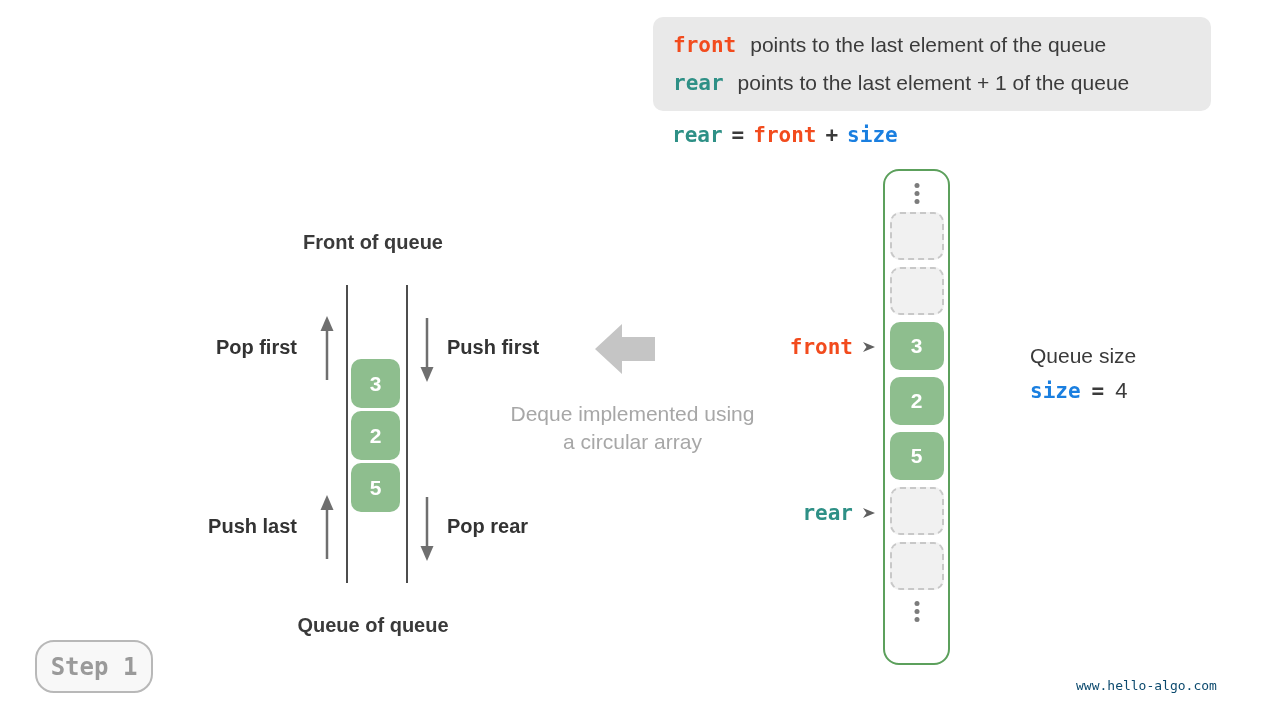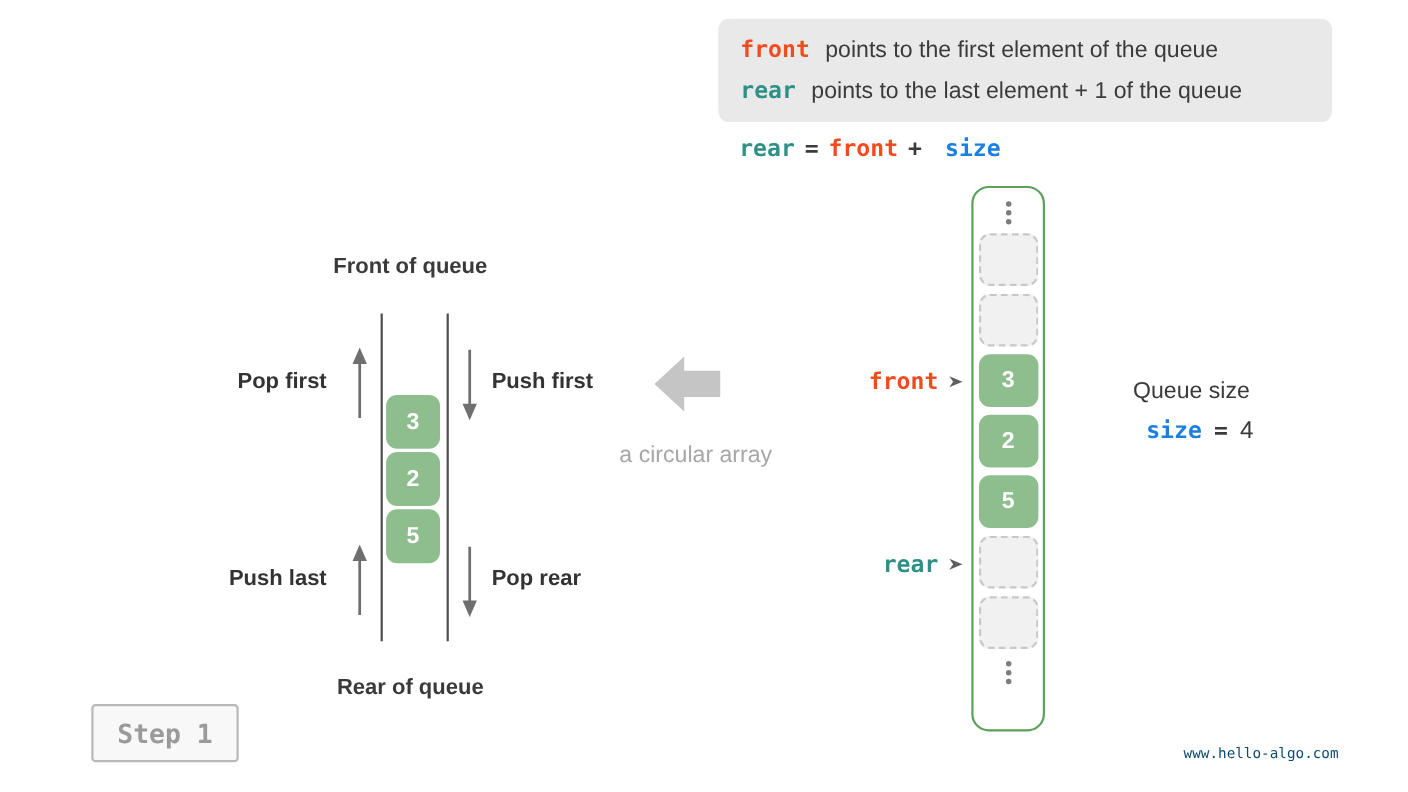--- a/index.html
+++ b/index.html
@@ -12,21 +12,21 @@
          font-family:"Liberation Sans",sans-serif;color:var(--dark);}
   .mono{font-family:"DejaVu Sans Mono",monospace;font-weight:bold;}
 
   
   .info-box{position:absolute;left:653px;top:17px;width:558px;height:94px;
             background:#e9e9e9;border-radius:10px;padding:10px 20px;
             display:flex;flex-direction:column;justify-content:center;}
   .info-line{display:flex;align-items:baseline;gap:14px;line-height:37px;font-size:21px;}
   .code-orange{color:var(--orange);font-size:21px;}
   .code-teal{color:var(--teal);font-size:21px;}
-  .code-blue{color:var(--blue);font-size:21px;margin-left:12px;}
+  .code-blue{color:var(--blue);font-size:21px;}
   .code-dark{color:var(--dark);font-size:21px;}
 
   
   .formula{position:absolute;left:672px;top:120px;height:30px;display:inline-flex;
            align-items:center;gap:9px;font-size:22px;}
 
   
   .title{position:absolute;width:240px;text-align:center;font-weight:bold;font-size:20px;color:#3a3a3a;}
   .t-front{left:253px;top:231px;}
   .t-rear{left:253px;top:614px;}
@@ -61,52 +61,52 @@
   .pointer{position:absolute;left:700px;width:176px;height:26px;display:flex;
            align-items:center;justify-content:flex-end;gap:9px;font-size:21px;}
   .p-front{top:334px;} .p-rear{top:500px;}
 
   
   .qsize{position:absolute;left:1030px;top:344px;}
   .qsize-title{font-size:21px;color:#3a3a3a;margin-bottom:10px;}
   .qsize-line{display:flex;align-items:center;gap:11px;font-size:21px;}
 
   
-  .step{position:absolute;left:35px;top:640px;width:134px;height:53px;background:#f8f8f8;
-        border:2px solid #b8b8b8;border-radius:4px;display:flex;align-items:center;justify-content:center;
-        font-family:"DejaVu Sans Mono",monospace;font-weight:bold;font-size:24px;color:#9a9a9a;margin-left:48px;}
+  .step{position:absolute;left:35px;top:640px;width:118px;height:53px;background:#f8f8f8;
+        border:2px solid #b8b8b8;border-radius:19px;display:flex;align-items:center;justify-content:center;
+        font-family:"DejaVu Sans Mono",monospace;font-weight:bold;font-size:24px;color:#9a9a9a;}
   .watermark{position:absolute;left:1076px;top:678px;font-family:"DejaVu Sans Mono",monospace;
              font-size:13px;color:#0c4a6e;}
 </style>
 </head>
 <body>
 
 <div class="stage">
 
   <div class="info-box">
     <div class="info-line">
       <span class="mono code-orange">front</span>
-      <span>points to the first element of the queue</span>
+      <span>points to the last element of the queue</span>
     </div>
     <div class="info-line">
       <span class="mono code-teal">rear</span>
       <span>points to the last element + 1 of the queue</span>
     </div>
   </div>
 
   <div class="formula mono">
     <span class="code-teal">rear</span>
     <span class="code-dark">=</span>
     <span class="code-orange">front</span>
     <span class="code-dark">+</span>
     <span class="code-blue">size</span>
   </div>
 
   <div class="title t-front">Front of queue</div>
-  <div class="title t-rear">Rear of queue</div>
+  <div class="title t-rear">Queue of queue</div>
   <div class="vline vl-left"></div>
   <div class="vline vl-right"></div>
 
   <div class="dq-cells">
     <div class="gcell">3</div>
     <div class="gcell">2</div>
     <div class="gcell">5</div>
   </div>
 
   <div class="oplabel ol-right" style="left:150px;top:336px;text-align:right;">Pop first</div>
@@ -128,20 +128,21 @@
   <div class="oplabel" style="left:447px;top:515px;">Pop rear</div>
   <svg class="arrow-svg" style="left:417px;top:495px;" width="20" height="66">
     <polygon points="10,66 3.5,51 16.5,51" fill="#6f6f6f"></polygon>
       <line x1="10" y1="2" x2="10" y2="56" stroke="#6f6f6f" stroke-width="2.5"></line>
   </svg>
 
   <svg class="block-arrow" width="60" height="58">
     <polygon points="0,29 27,4 27,17 60,17 60,41 27,41 27,54" fill="#c5c5c5"></polygon>
   </svg>
   <div class="caption">
+    <div>Deque implemented using</div>
     <div>a circular array</div>
   </div>
 
   <div class="array-box">
     <div class="dots dots-top">
         <span></span>
         <span></span>
         <span></span>
       </div>
     <div class="acells">

